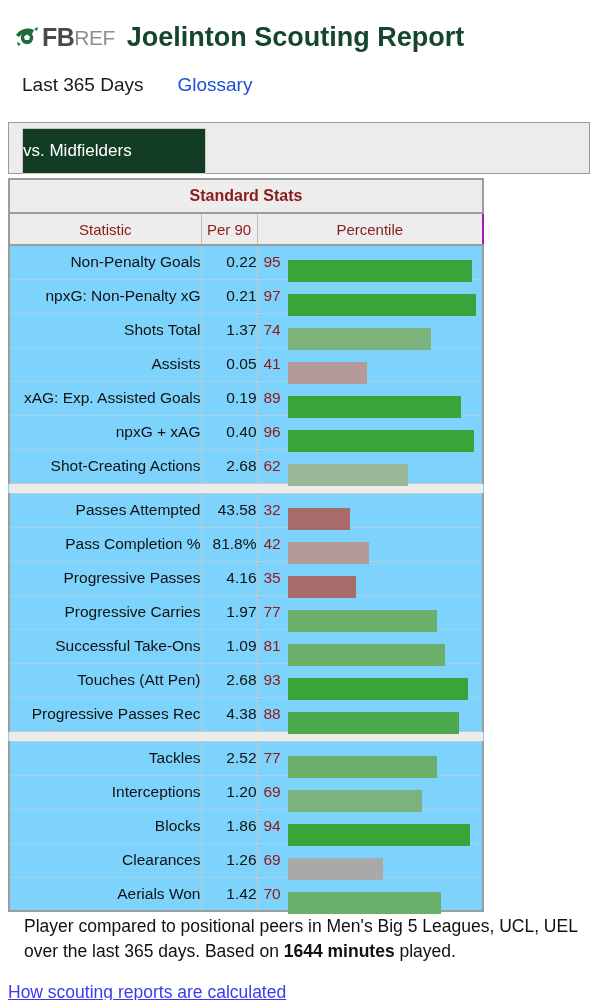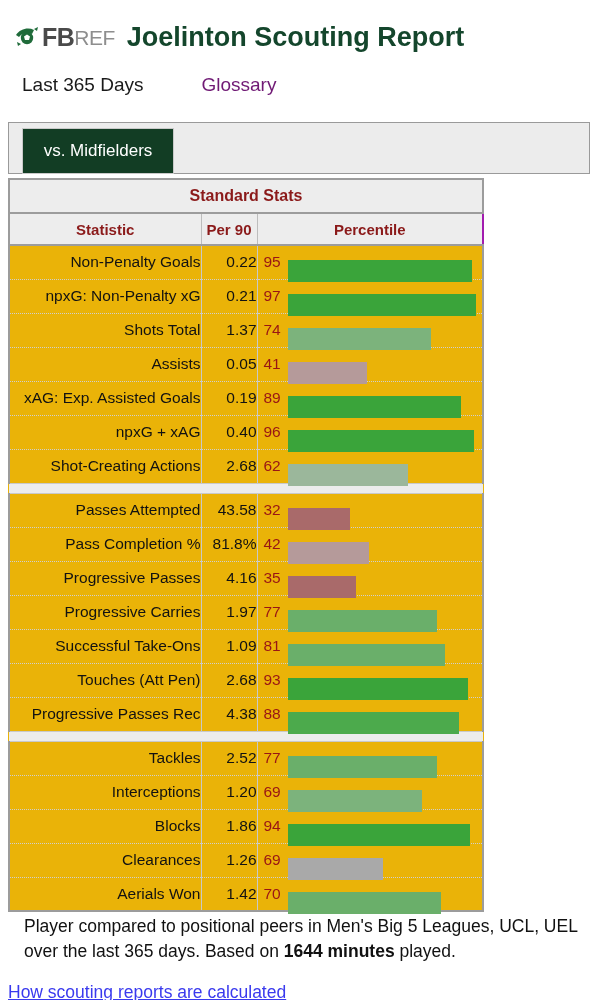--- a/index.html
+++ b/index.html
@@ -54,81 +54,80 @@
     padding: 16px 0 0 22px;
     height: 44px;
     gap: 8px;
   }
   .timeframe {
     font-size: 19px;
     color: #1a1a1a;
   }
   .glossary-link {
     font-size: 19px;
-    color: #701a75;
-    margin-left: 50px;
+    color: #1d4ed8;
+    margin-left: 26px;
     text-decoration: none;
     cursor: pointer;
   }
 
   
   .tab-strip {
     position: absolute;
     left: 8px;
     top: 122px;
     width: 582px;
     height: 52px;
     background: #ececec;
     border: 1px solid #9a9a9a;
   }
   .tab-active {
     position: absolute;
     left: 13px;
     top: 5px;
-    width: 152px;
+    width: 184px;
     height: 46px;
     background: #123d24;
     border: 1px solid #c9c9c9;
     display: flex;
     align-items: center;
-    justify-content: center;
     cursor: pointer;
   }
   .tab-active span {
     color: #ffffff;
     font-size: 17px;
   }
 
   
   .stats-table {
     position: absolute;
     left: 8px;
     top: 178px;
     width: 474px;
     border-collapse: collapse;
-    background: #eab308;
+    background: #7dd3fc;
     table-layout: fixed;
   }
   .stats-table .caption-row th {
     background: #ededed;
     border: 2px solid #9c9c9c;
     color: #8b1a1a;
     font-size: 16px;
     font-weight: bold;
     height: 34px;
     text-align: center;
   }
   .stats-table .head-row th {
     background: #ededed;
     border: 1px solid #bdbdbd;
     border-top: none;
     border-bottom: 2px solid #9c9c9c;
     color: #8b1a1a;
     font-size: 15px;
-    font-weight: bold;
+    font-weight: normal;
     height: 32px;
     text-align: center;
   }
   .stats-table .head-row th.c-stat { border-left: 2px solid #9c9c9c; }
   .stats-table .head-row th.c-pct  { border-right: 2px solid #a21caf; }
 
   col.w-stat { width: 192px; }
   col.w-per  { width: 56px; }
   col.w-pct  { width: 226px; }
 

